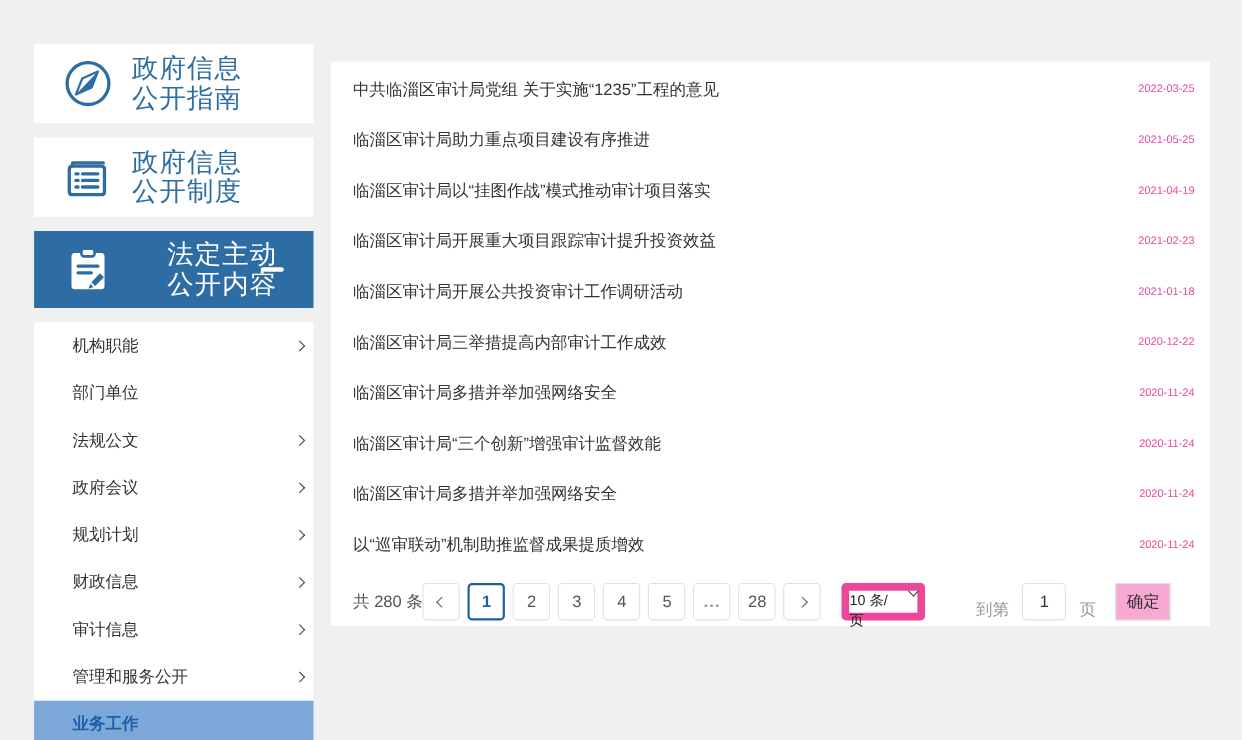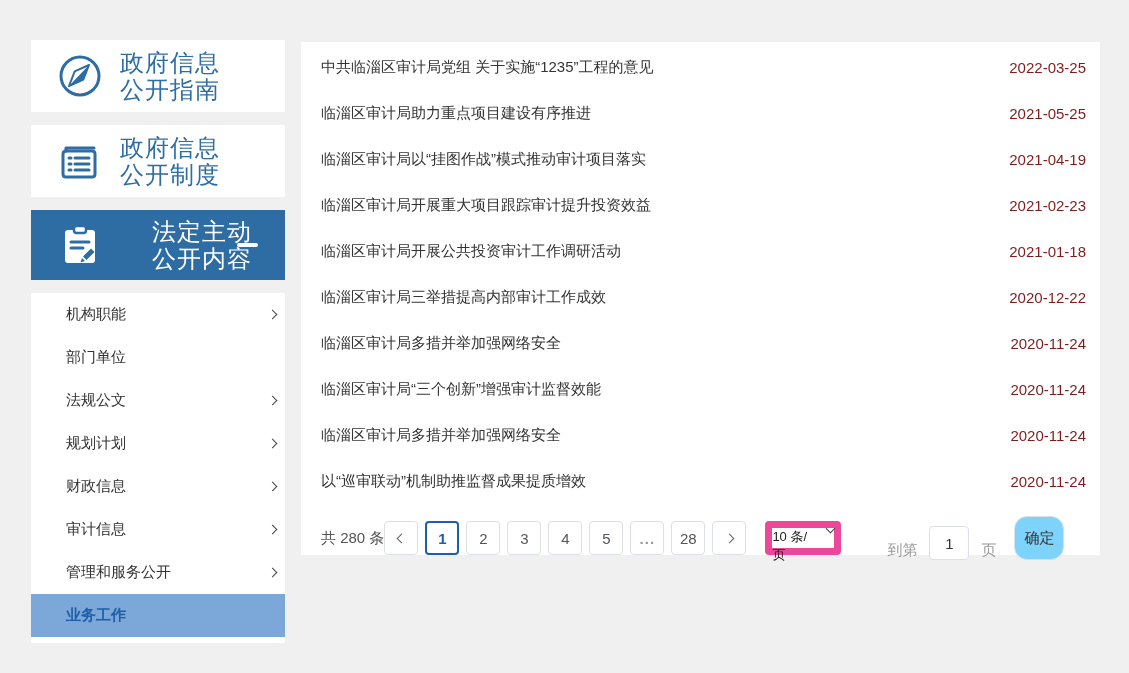--- a/index.html
+++ b/index.html
@@ -42,32 +42,32 @@
   .chev {
     display:inline-block; width:7px; height:7px;
     border-top:1.5px solid #444; border-right:1.5px solid #444;
   }
   .chev.right { transform:rotate(45deg); }
   .chev.left  { transform:rotate(-135deg); }
   .chev.down  { transform:rotate(135deg); margin-top:-3px; }
 
   
   .main {
-    position:absolute; left:301px; top:42px;
+    position:absolute; left:301px; top:56px;
     width:799px; height:513px; background:#fff;
     padding:2px 14px 0 20px;
   }
   .news-row {
     height:46px; display:flex; align-items:center;
   }
   .news-title {
     flex:1; font-size:15px; color:#333; text-decoration:none;
     white-space:nowrap; overflow:hidden; cursor:pointer;
   }
-  .news-date { font-size:15px; color:#7f1d1d; margin-left:20px; flex:none; }
+  .news-date { font-size:10px; color:#ec4899; margin-left:20px; flex:none; }
 
   
   .pagination {
     margin-top:12px; display:flex; align-items:center;
   }
   .total-label { font-size:15px; color:#555; margin-right:0; }
   .pg-btn {
     min-width:34px; height:34px; margin-right:7px;
     border:1px solid #dcdfe6; border-radius:4px; background:#fff;
     display:flex; align-items:center; justify-content:center;
@@ -83,22 +83,22 @@
     font-size:13px; color:#222; cursor:pointer; gap:8px;
   }
   .goto { display:flex; align-items:flex-end; margin-left:46px; }
   .goto-label { font-size:15px; color:#999; }
   .goto-input {
     width:40px; height:34px; margin:0 12px;
     border:1px solid #dcdfe6; border-radius:4px;
     text-align:center; font-size:15px; color:#333; font-family:inherit;
   }
   .confirm-btn {
-    width:50px; height:44px; margin-left:18px;
-    border:1px solid #dcdfe6; border-radius:13px; background:#7dd3fc;
+    width:50px; height:34px; margin-left:18px;
+    border:1px solid #dcdfe6; border-radius:0; background:#f9a8d4;
     font-size:15px; color:#333; cursor:pointer; font-family:inherit;
   }
 </style>
 </head>
 <body>
 
 <div class="sidebar">
 
   <div class="side-card">
     <span class="icon-wrap">
@@ -156,20 +156,24 @@
   <div class="menu-item">
     <span class="menu-label">部门单位</span>
     <span class="chev right" style="visibility: hidden;"></span>
   </div>
 
   <div class="menu-item">
     <span class="menu-label">法规公文</span>
     <span class="chev right"></span>
   </div>
 
+  <div class="menu-item">
+    <span class="menu-label">政府会议</span>
+    <span class="chev right"></span>
+  </div>
 
   <div class="menu-item">
     <span class="menu-label">规划计划</span>
     <span class="chev right"></span>
   </div>
 
   <div class="menu-item">
     <span class="menu-label">财政信息</span>
     <span class="chev right"></span>
   </div>

